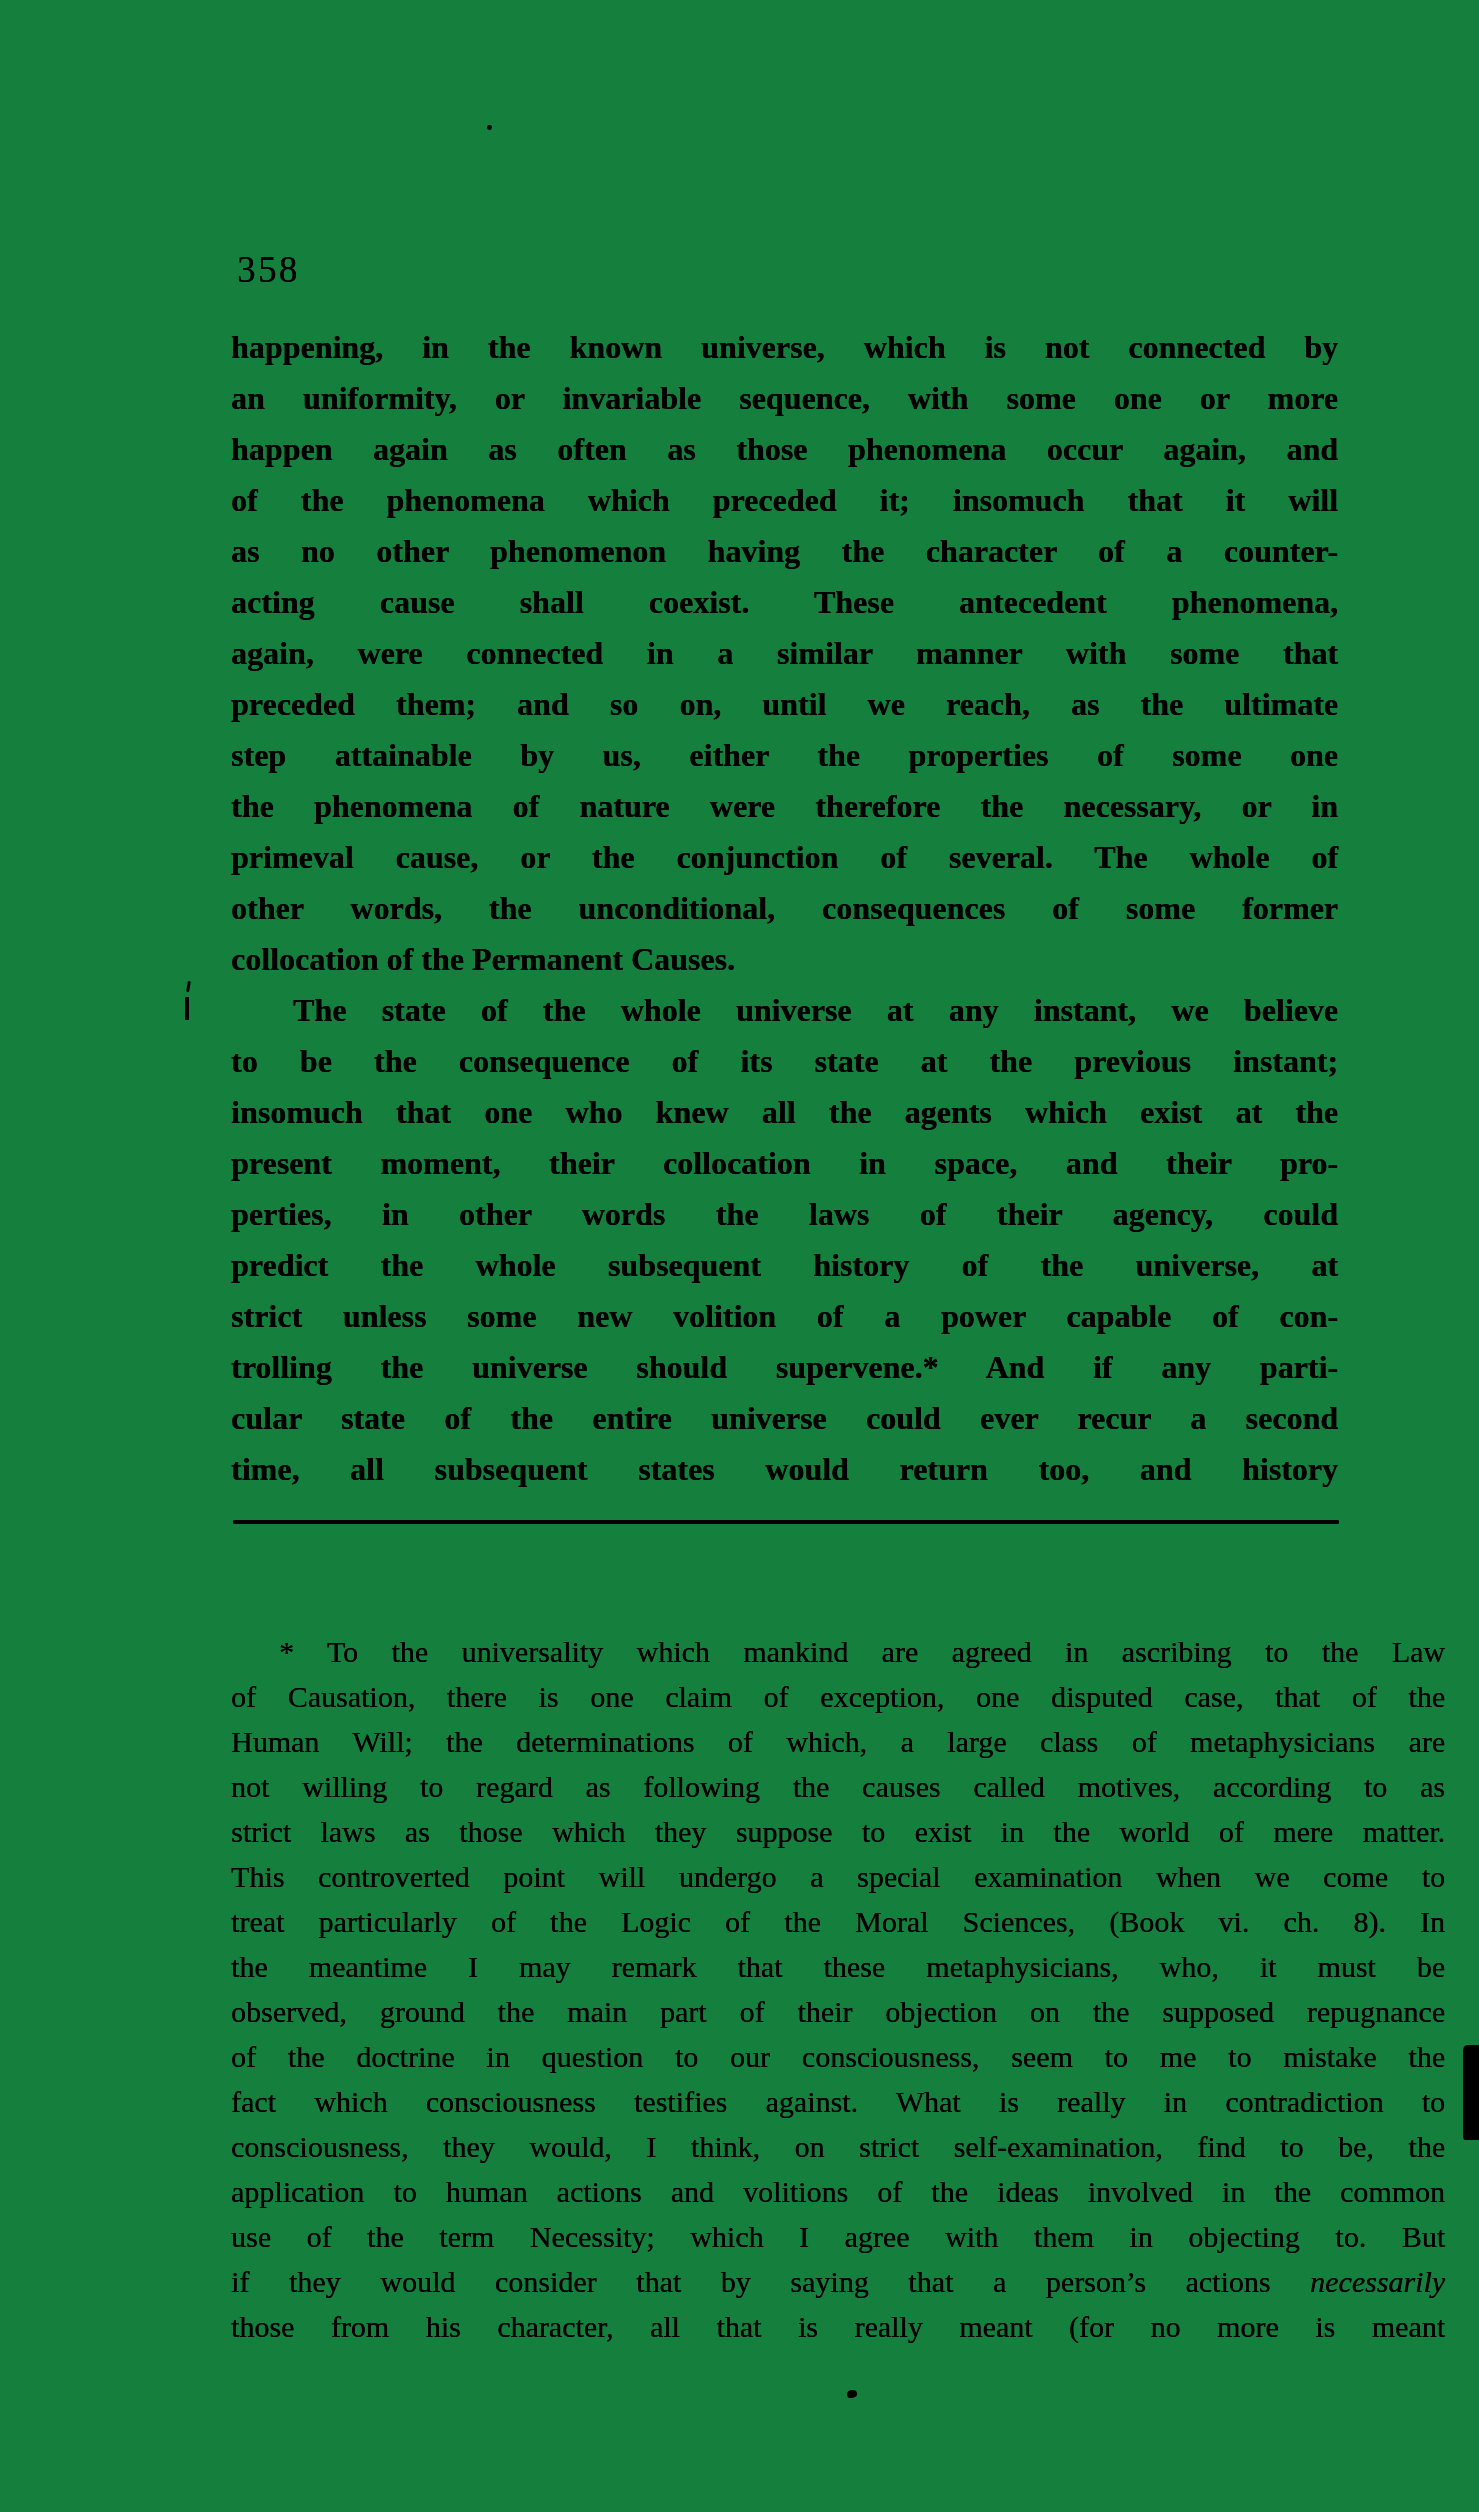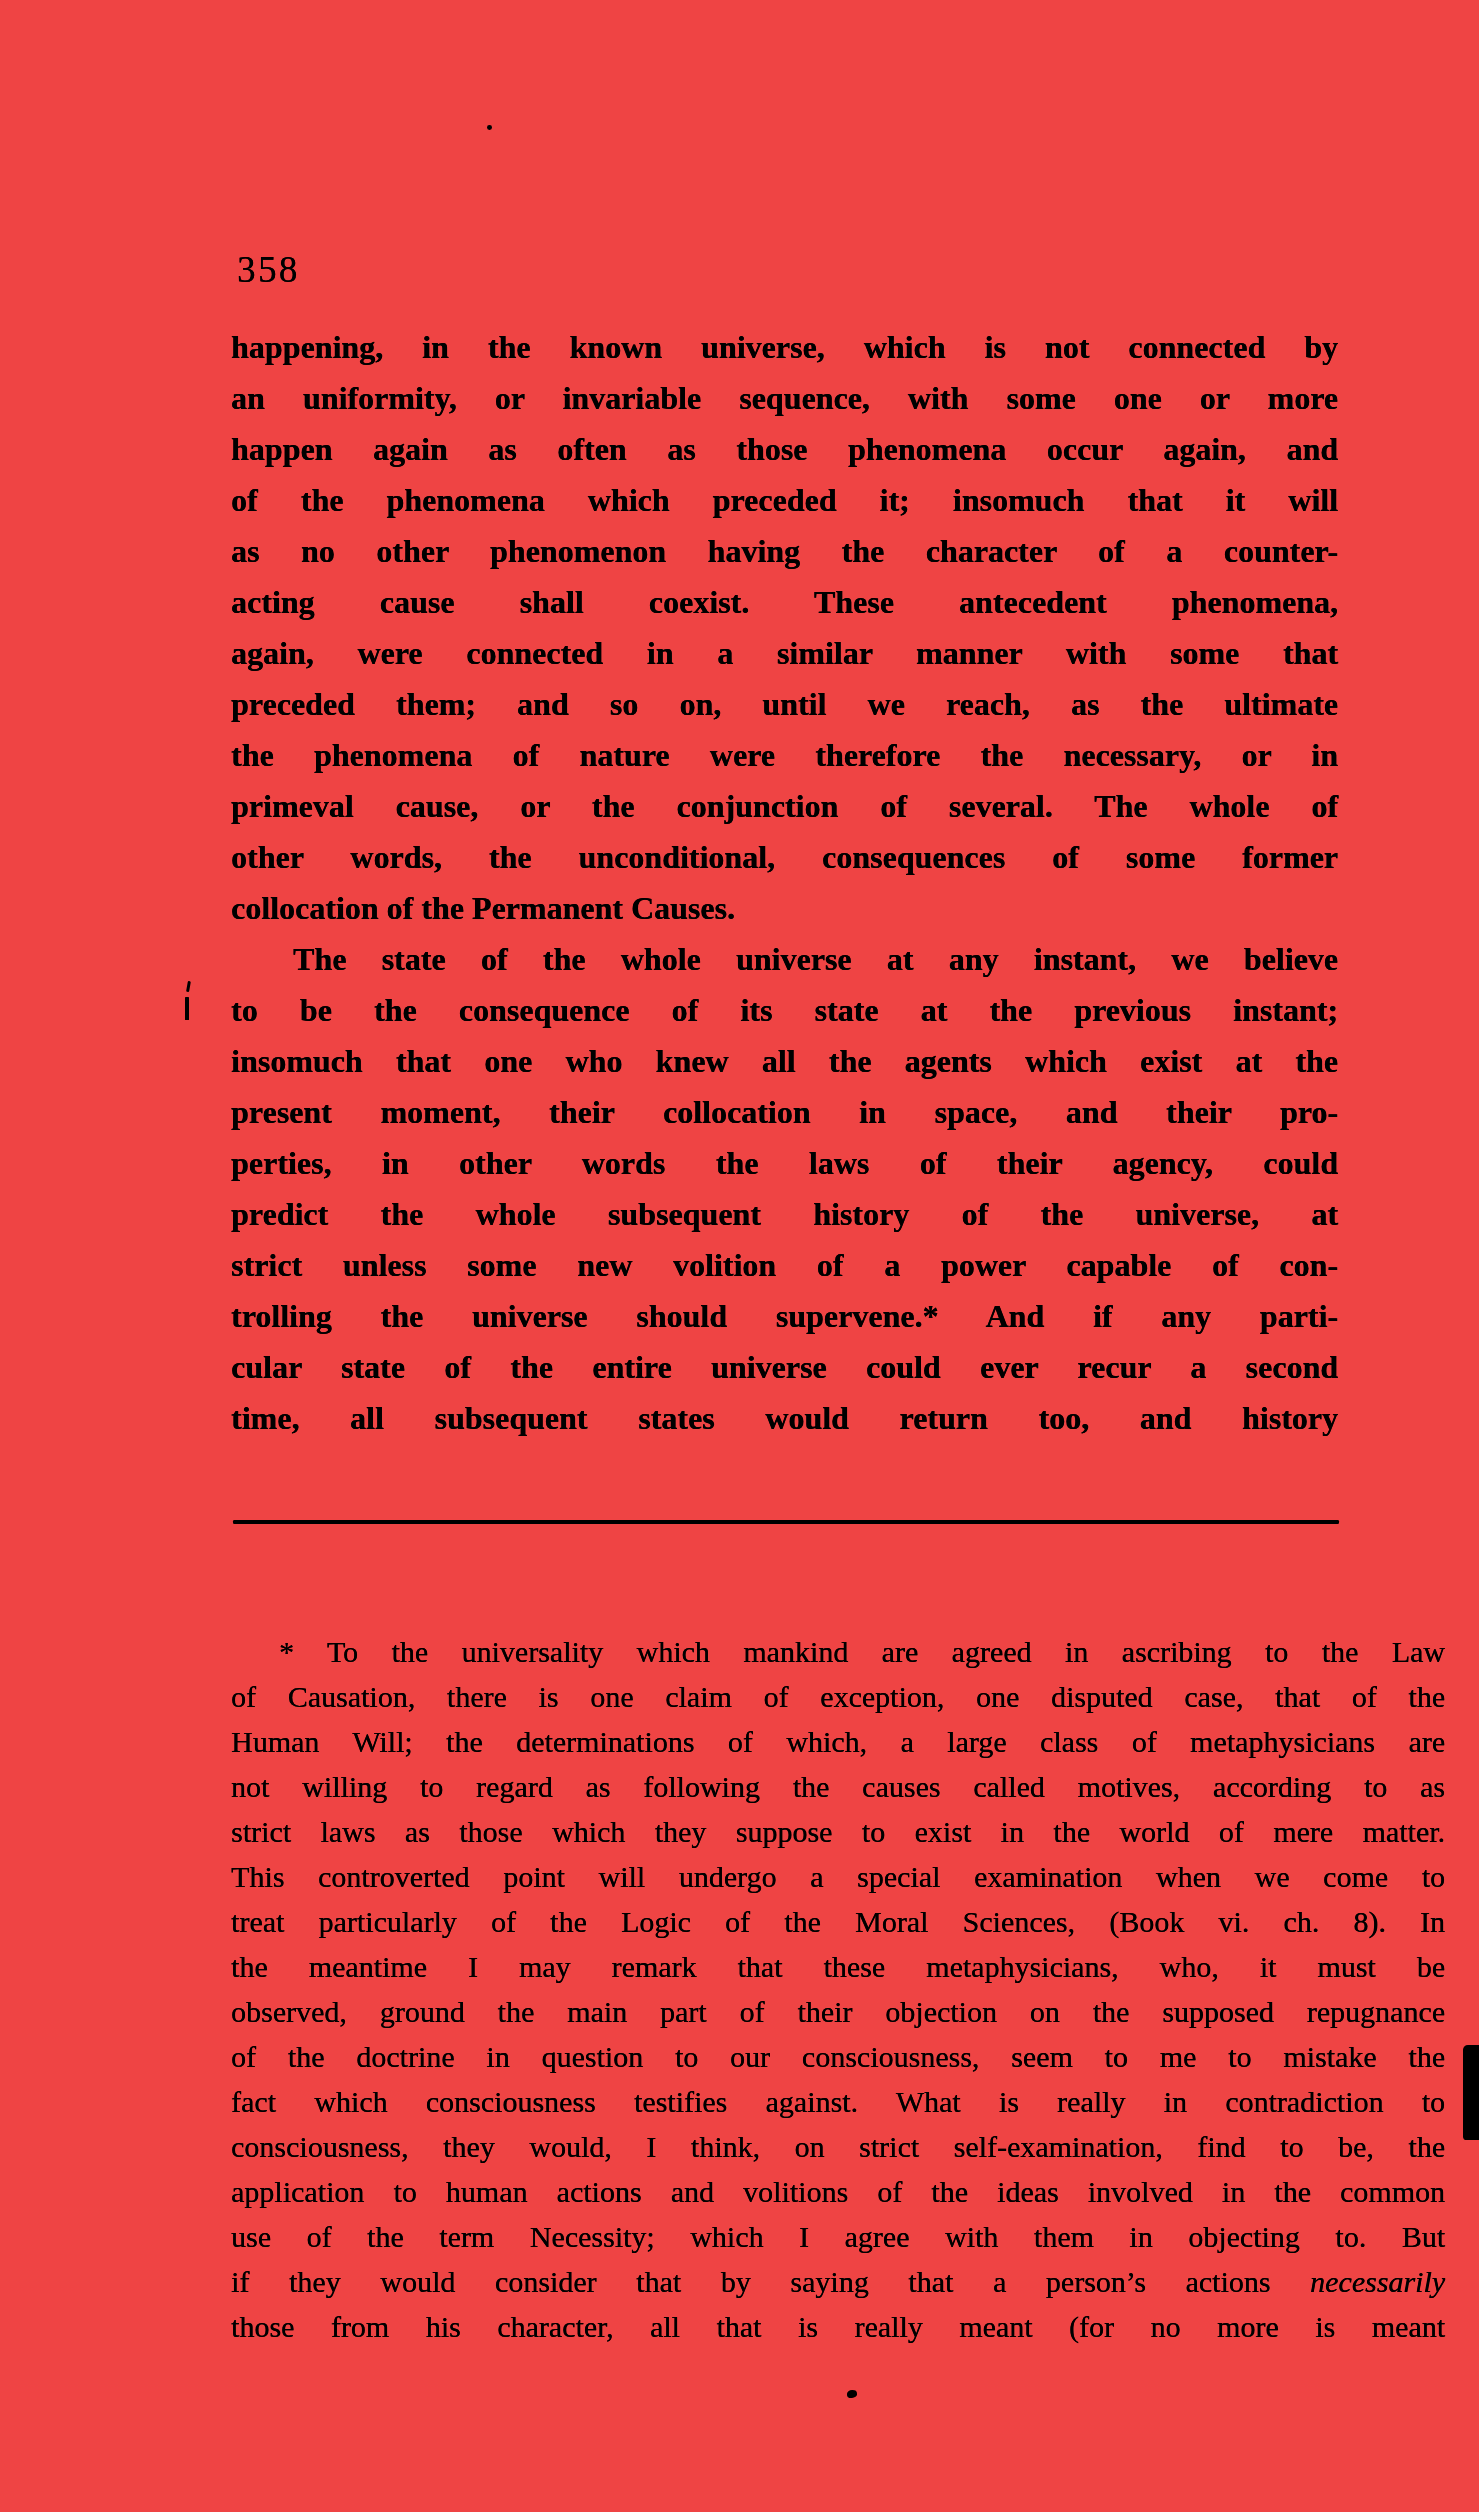--- a/index.html
+++ b/index.html
@@ -4,21 +4,21 @@
 <style>
   html, body {
     margin: 0;
     padding: 0;
     background: #ffffff;
   }
   .page {
     position: relative;
     width: 1479px;
     height: 2512px;
-    background: #ef4444;
+    background: #15803d;
     color: #000000;
     font-family: "Liberation Serif", serif;
     text-shadow: 0.3px 0 currentColor; 
     overflow: hidden;
   }
 
   
   .running-header {
     position: absolute;
     top: 250px;
@@ -152,20 +152,21 @@
 
   <div class="body-text" id="body-text">
       <div class="line">happening, in the known universe, which is not connected by</div>
       <div class="line">an uniformity, or invariable sequence, with some one or more</div>
       <div class="line">happen again as often as those phenomena occur again, and</div>
       <div class="line">of the phenomena which preceded it; insomuch that it will</div>
       <div class="line">as no other phenomenon having the character of a counter-</div>
       <div class="line">acting cause shall coexist.  These antecedent phenomena,</div>
       <div class="line">again, were connected in a similar manner with some that</div>
       <div class="line">preceded them; and so on, until we reach, as the ultimate</div>
+      <div class="line">step attainable by us, either the properties of some one</div>
       <div class="line">the phenomena of nature were therefore the necessary, or in</div>
       <div class="line">primeval cause, or the conjunction of several.  The whole of</div>
       <div class="line">other words, the unconditional, consequences of some former</div>
       <div class="line para-end">collocation of the Permanent Causes.</div>
       <div class="line indent">The state of the whole universe at any instant, we believe</div>
       <div class="line">to be the consequence of its state at the previous instant;</div>
       <div class="line">insomuch that one who knew all the agents which exist at the</div>
       <div class="line">present moment, their collocation in space, and their pro-</div>
       <div class="line">perties, in other words the laws of their agency, could</div>
       <div class="line">predict the whole subsequent history of the universe, at</div>

